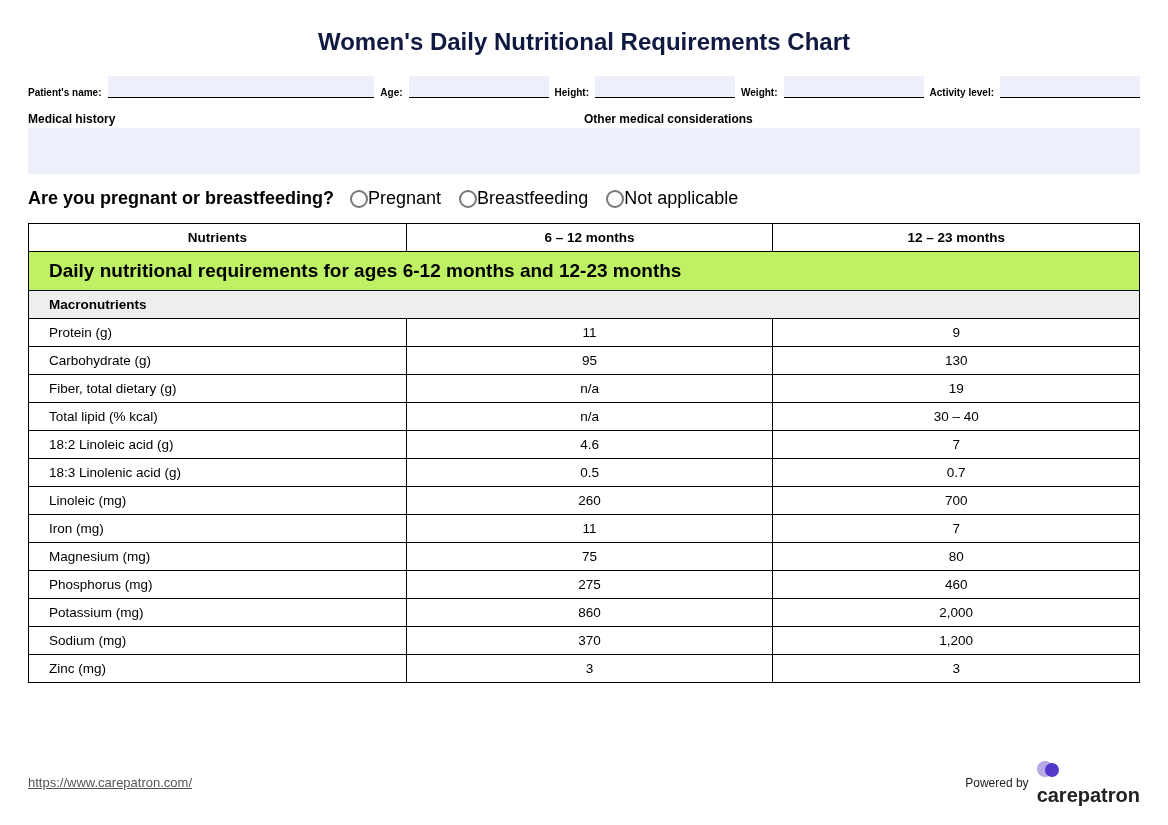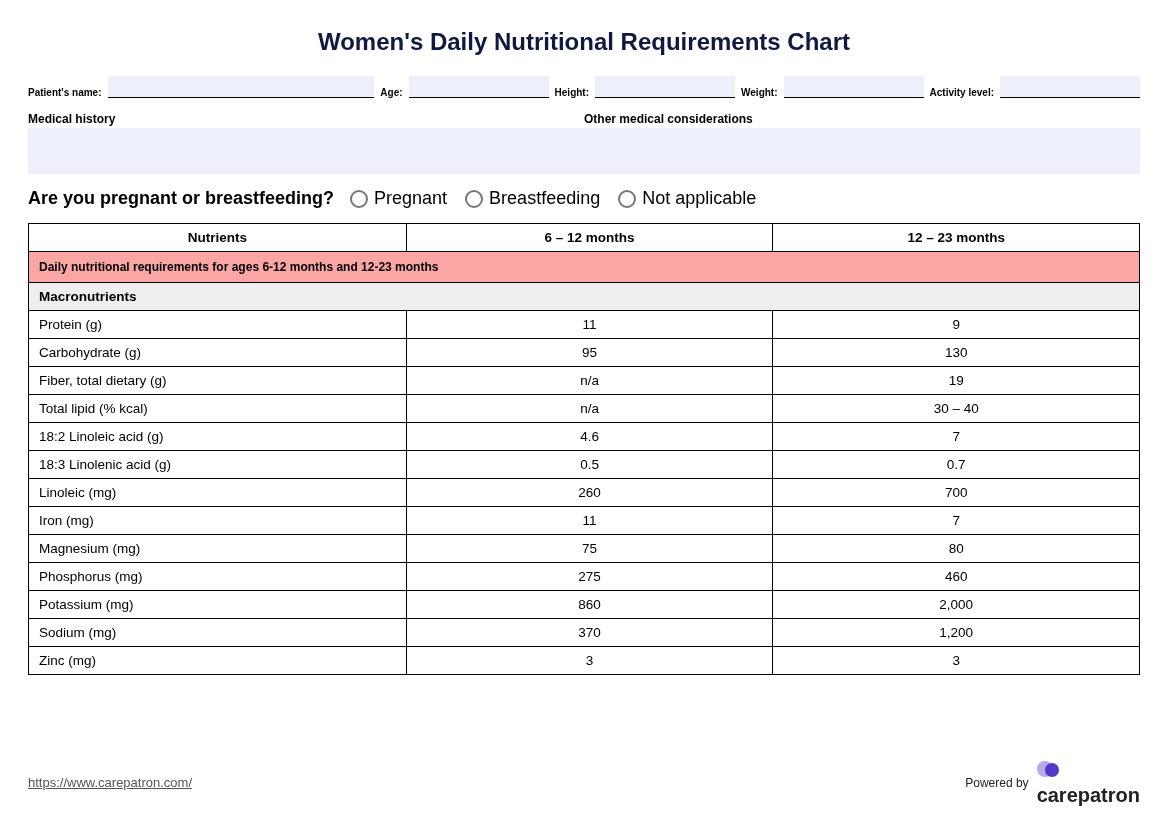--- a/index.html
+++ b/index.html
@@ -68,47 +68,46 @@
     display: flex;
     align-items: center;
     gap: 10px;
     font-size: 18px;
     margin-bottom: 14px;
   }
   .radio-row .q { font-weight: 700; margin-right: 6px; }
   .radio {
     display: inline-flex;
     align-items: center;
-    gap: 6px;
     margin-right: 8px;
     text-align: center;
   }
   .radio .circle {
     width: 18px; height: 18px;
     border: 2px solid #777;
     border-radius: 50%;
     display: inline-block;
   }
 
   table.nutri {
     width: 100%;
     border-collapse: collapse;
     font-size: 13.5px;
   }
   table.nutri th, table.nutri td {
     border: 1px solid #000;
-    padding: 6px 10px;
+    padding: 6px 20px;
     text-align: center;
   }
   table.nutri .caption-row td {
-    background: #fca5a5;
+    background: #bef264;
     text-align: left;
     font-weight: 700;
-    font-size: 12px;
-    padding: 8px 10px;
+    font-size: 19px;
+    padding: 8px 20px;
   }
   table.nutri thead th {
     font-weight: 700;
     background: #fff;
   }
   table.nutri .section-row td {
     background: #eee;
     text-align: left;
     font-weight: 700;
   }

